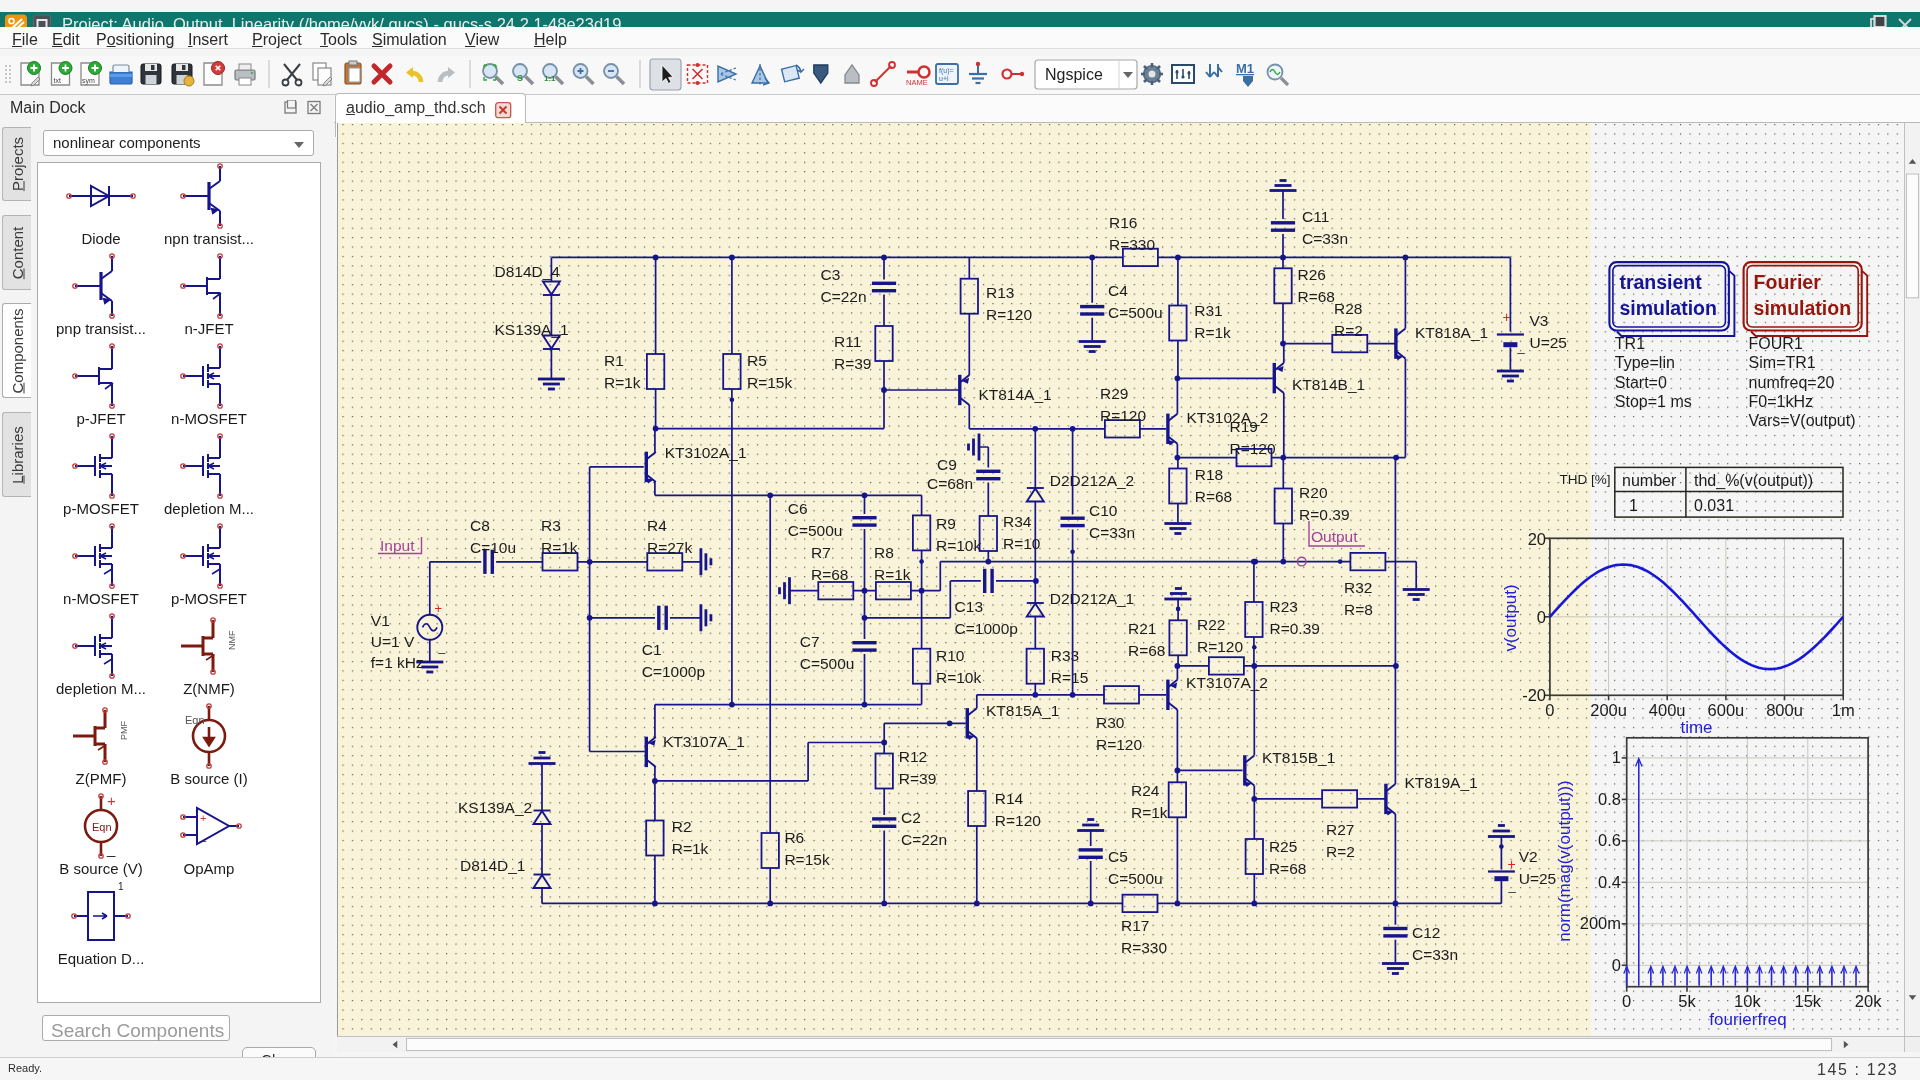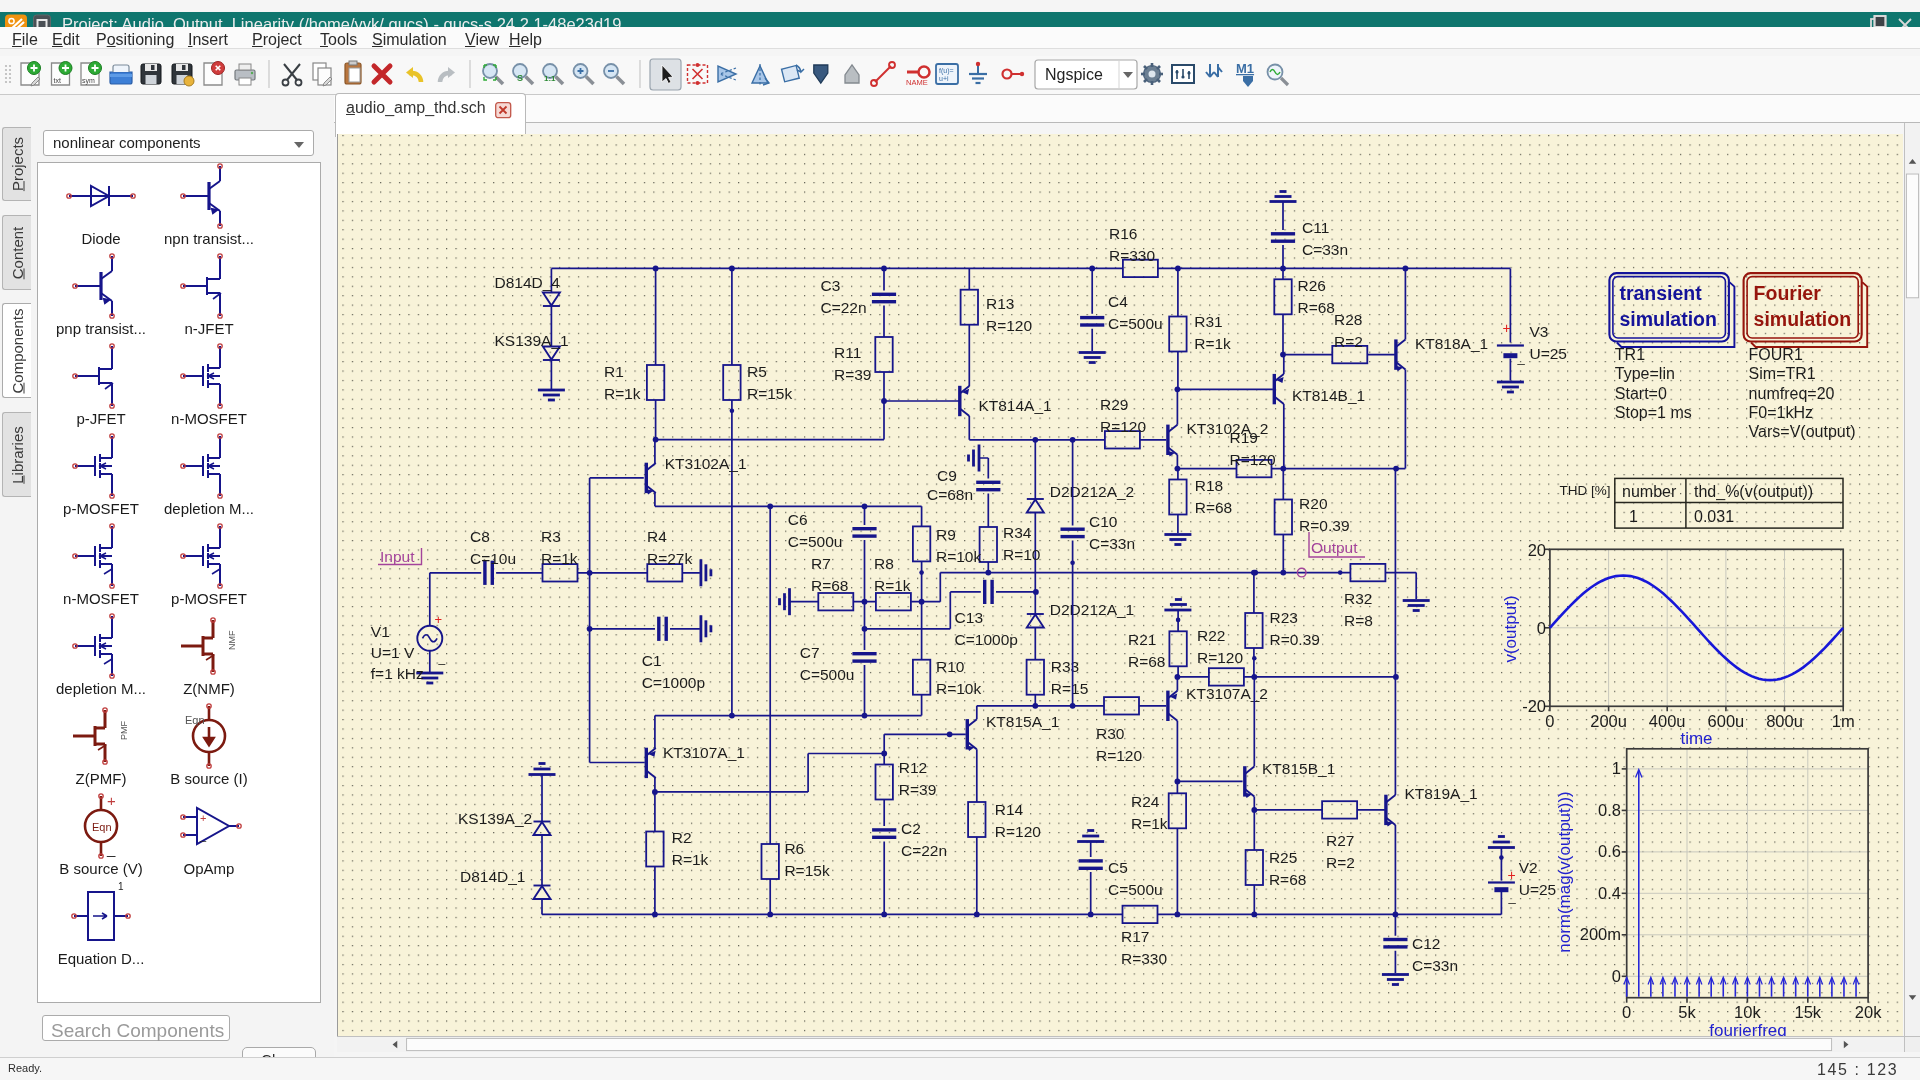--- a/index.html
+++ b/index.html
@@ -17,21 +17,21 @@
 #combo { position:absolute; left:43px; top:35px; width:271px; height:26px; background:#fff; border:1px solid #ababab; border-radius:3px; }
 #combo .t { position:absolute; left:9px; top:3px; font-size:15px; color:#222; }
 #list { position:absolute; left:37px; top:67px; width:284px; height:841px; background:#fff; border:1px solid #ababab; }
 #search { position:absolute; left:42px; top:920px; width:188px; height:26px; background:#fff; border:1px solid #ababab; border-radius:3px; }
 #search .t { position:absolute; left:8px; top:4px; font-size:19px; color:#9a9a9a; }
 #clearbtn { position:absolute; left:242px; top:952px; width:74px; height:26px; background:#fbfbfb; border:1px solid #a9a9a9; border-radius:5px; }
 #clearbtn .t { position:absolute; left:50%; top:3px; transform:translateX(-50%); font-size:15px; color:#2b2b2b; }
 #tabbar { position:absolute; left:334px; top:95px; width:1586px; height:28px; background:#fbfbfb; border-bottom:1px solid #b9b9b9; }
 #tab1 { position:absolute; left:1px; top:-2px; width:191px; height:44px; background:#fff; border:1px solid #b9b9b9; border-bottom:none; border-radius:4px 4px 0 0; }
 #tab1 .t { position:absolute; left:10px; top:5px; font-size:16px; color:#333; }
-#canvas { position:absolute; left:337px; top:134px; width:1566px; height:913px; background:#f8f3d9; }
+#canvas { position:absolute; left:337px; top:123px; width:1254px; height:913px; background:#f8f3d9; }
 #vsb { position:absolute; left:1904px; top:123px; width:16px; height:913px; background:#f2f2f2; border-left:1px solid #c0c0c0; }
 #hsb { position:absolute; left:337px; top:1036px; width:1567px; height:16px; background:#f2f2f2; border-top:1px solid #c0c0c0; }
 #corner { position:absolute; left:1904px; top:1036px; width:16px; height:16px; background:#efefef; border-left:1px solid #c0c0c0; border-top:1px solid #c0c0c0; }
 #statusbar { position:absolute; left:0; top:1057px; width:1920px; height:23px; background:#f6f6f6; border-top:1px solid #cfcfcf; }
 </style></head>
 <body>
 <div id="titlebar">
  <svg class="abs" style="left:0;top:0" width="1920" height="27">
   <rect x="5" y="2.5" width="22" height="22" rx="4" fill="#f0930f"></rect>
   <path d="M10,18 L22,7 M14,19 L24,10" stroke="#fff" stroke-width="2.2"></path>
@@ -51,21 +51,21 @@
 </div>
 <div id="menubar">
  <span class="m" style="left:12px"><u>F</u>ile</span>
  <span class="m" style="left:52px"><u>E</u>dit</span>
  <span class="m" style="left:96px">P<u>o</u>sitioning</span>
  <span class="m" style="left:188px"><u>I</u>nsert</span>
  <span class="m" style="left:252px"><u>P</u>roject</span>
  <span class="m" style="left:320px"><u>T</u>ools</span>
  <span class="m" style="left:372px"><u>S</u>imulation</span>
  <span class="m" style="left:465px"><u>V</u>iew</span>
- <span class="m" style="left:509px"><u>H</u>elp</span>
+ <span class="m" style="left:534px"><u>H</u>elp</span>
 </div>
 <div id="toolbar">
  <svg width="1920" height="39" viewBox="0 56 1920 39" style="position:absolute;left:0;top:0">
   <g fill="#b9b9b9">
    <circle cx="6" cy="66" r="1.1"></circle>
         <circle cx="6" cy="70" r="1.1"></circle>
         <circle cx="6" cy="74" r="1.1"></circle>
         <circle cx="6" cy="78" r="1.1"></circle>
         <circle cx="6" cy="82" r="1.1"></circle>
    <circle cx="10" cy="66" r="1.1"></circle>
@@ -279,20 +279,29 @@
         <path d="M-3,2 h10 v5 l-5,6 l-5,-6 Z" fill="#3a6ea5"></path>
       </g>
 <g transform="translate(1277,74)">
         <circle cx="-2" cy="-2" r="7.5" fill="#eef4fb" stroke="#7790a8" stroke-width="1.8"></circle>
         <path d="M-7,-2 q2.5,-5 5,0 q2.5,5 5,0" fill="none" stroke="#2daa35" stroke-width="1.5"></path>
         <line x1="4" y1="4" x2="11" y2="11" stroke="#8a8f96" stroke-width="3.2"></line>
       </g>
  </svg>
 </div>
 <div id="dock">
+ <div id="dockhead">
+  <div class="t">Main Dock</div>
+  <svg class="abs" style="left:283px;top:5px" width="44" height="16">
+   <rect x="2" y="2" width="11" height="11" fill="none" stroke="#7a7a7a" stroke-width="1.3"></rect>
+        <rect x="4.5" y="0" width="8" height="8" fill="#f4f4f4" stroke="#7a7a7a" stroke-width="1.2"></rect>
+   <rect x="25" y="1.5" width="12" height="12" fill="none" stroke="#7a7a7a" stroke-width="1.3"></rect>
+        <path d="M27.5,4 l7,7 m0,-7 l-7,7" stroke="#7a7a7a" stroke-width="1.3"></path>
+  </svg>
+ </div>
  <div class="vtab" style="top:32px; height:74px">
       <span><u>P</u>rojects</span>
     </div>
  <div class="vtab" style="top:120px; height:75px">
       <span><u>C</u>ontent</span>
     </div>
  <div class="vtab" style="top:208px; height:95px; background:#fff; border-color:#ababab">
       <span><u>C</u>omponents</span>
     </div>
  <div class="vtab" style="top:317px; height:85px">

